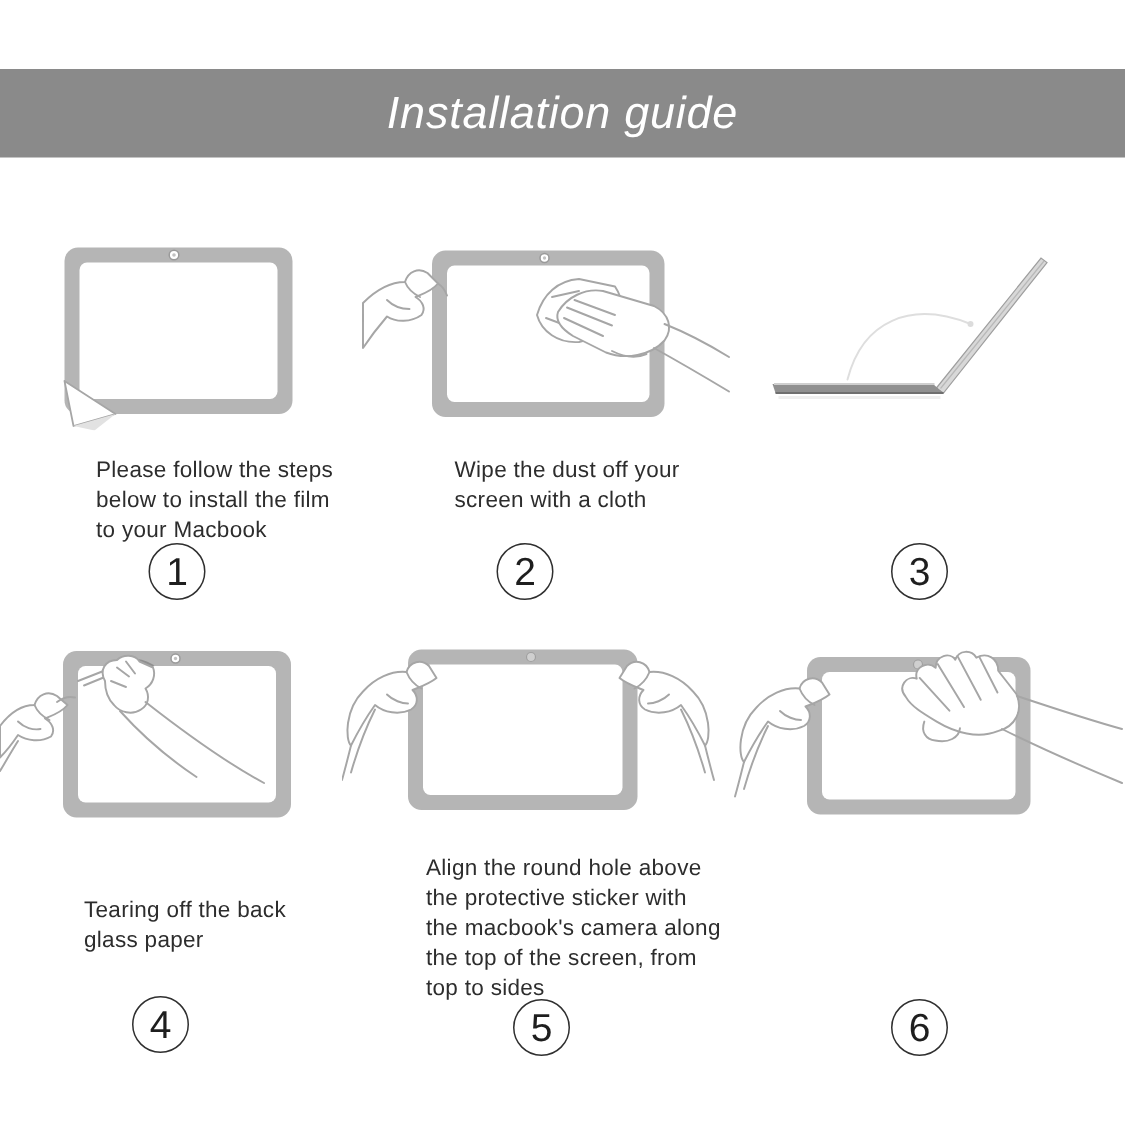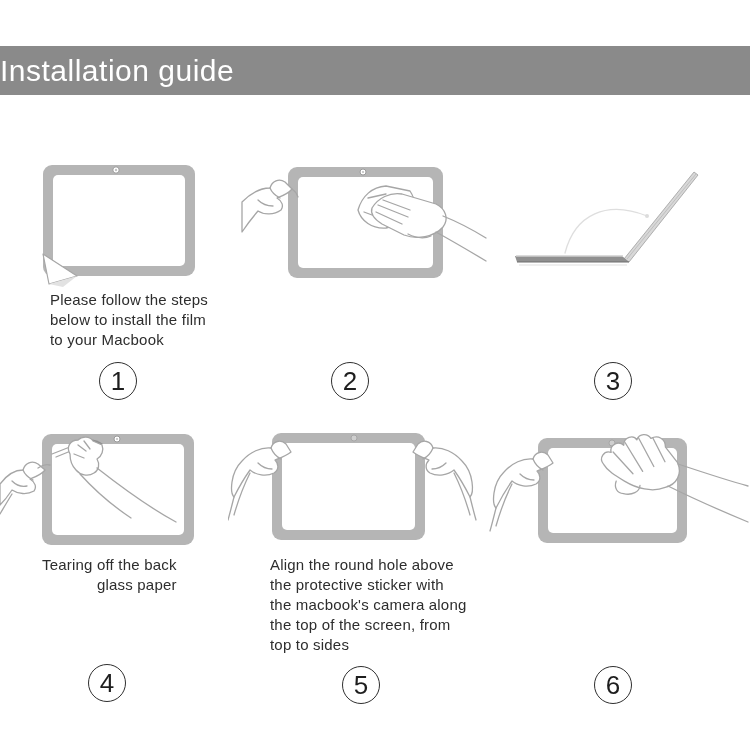--- a/index.html
+++ b/index.html
@@ -2,42 +2,42 @@
 <html><head>
 <meta charset="utf-8">
 <style>
   html,body{margin:0;padding:0;background:#ffffff;}
   #canvas{
     position:relative;width:750px;height:750px;background:#ffffff;overflow:hidden;
     font-family:"Liberation Sans", sans-serif;
   }
   
   .header{
-    position:absolute;left:0;top:46px;width:750px;height:49px;
-    background:#8a8a8a;display:flex;align-items:center;justify-content:flex-start;
+    position:absolute;left:0;top:46px;width:750px;height:59px;
+    background:#8a8a8a;display:flex;align-items:center;justify-content:center;font-style:italic;
   }
   .header .title{
     color:#ffffff;font-size:30px;letter-spacing:0.5px;font-weight:400;
   }
   
   .art{position:absolute;}
   .frame{fill:#b5b5b5;}
   .inner{fill:#ffffff;}
   .ln{fill:none;stroke:#a6a6a6;stroke-width:1.3;stroke-linecap:round;stroke-linejoin:round;}
   .soft{stroke:#dedede;}
   .hand{fill:#ffffff;stroke:#a6a6a6;stroke-width:1.3;stroke-linejoin:round;stroke-linecap:round;}
   
   .caption{
-    position:absolute;margin:2px;font-size:15px;line-height:20px;color:#2d2d2d;
+    position:absolute;margin:16px;font-size:15px;line-height:20px;color:#2d2d2d;
     letter-spacing:0.2px;white-space:pre-line;
   }
   .cap1{left:48px;top:288px;}
   .cap2{left:287px;top:288px;}
   .cap3{left:518px;top:288px;}
-  .cap4{left:40px;top:553px;text-align:right;}
+  .cap4{left:40px;top:581px;}
   .cap5{left:268px;top:553px;}
   .cap6{left:515px;top:553px;}
   
   .num{
     position:absolute;width:38px;height:38px;border:1.5px solid #2f2f2f;border-radius:50%;
     display:flex;align-items:center;justify-content:center;
     font-size:26px;color:#1e1e1e;box-sizing:border-box;
   }
   .n1{left:99px;top:362px;}
   .n2{left:331px;top:362px;}
@@ -145,20 +145,22 @@
       <path class="hand" d="M118,26 C114,18 122,12 128,16 C128,8 138,6 142,12 C144,4 154,4 156,10 C160,4 168,6 170,12 C178,10 184,16 182,24 L190,42 C192,54 184,63 172,63 C158,65 144,57 134,47 C126,39 120,33 118,26 Z"></path>
       <path class="ln" d="M130,16 L144,42 M144,10 L154,42 M158,8 L166,40 M172,12 L178,38"></path>
       <path class="ln" d="M126,45 C122,51 124,57 130,59 C138,63 146,61 148,55"></path>
     </g>
     <path class="ln" d="M190,36 C214,44 238,52 260,58 M180,58 C208,72 236,84 260,94"></path>
   </svg>
 
   <p class="caption cap1">Please follow the steps
 below to install the film
 to your Macbook</p>
+  <p class="caption cap2">Wipe the dust off your
+screen with a cloth</p>
   <p class="caption cap4">Tearing off the back
 glass paper</p>
   <p class="caption cap5">Align the round hole above
 the protective sticker with
 the macbook's camera along
 the top of the screen, from
 top to sides</p>
 
   <div class="num n1">
       <span>1</span>

